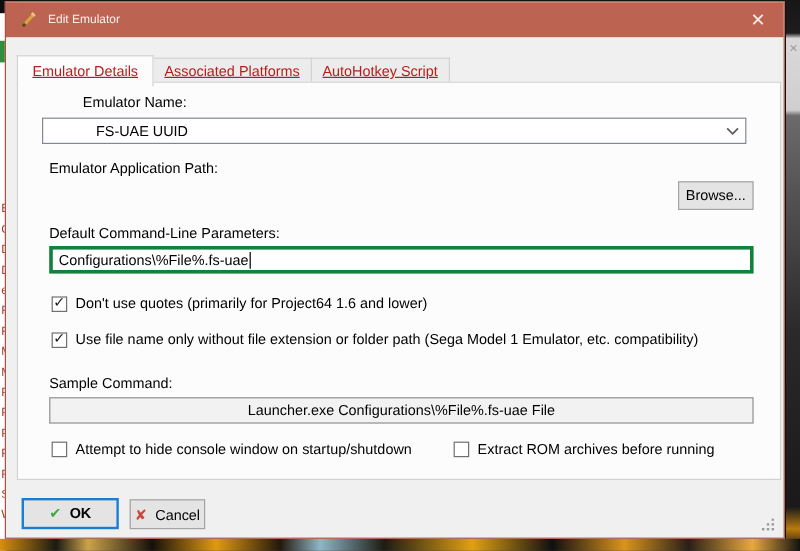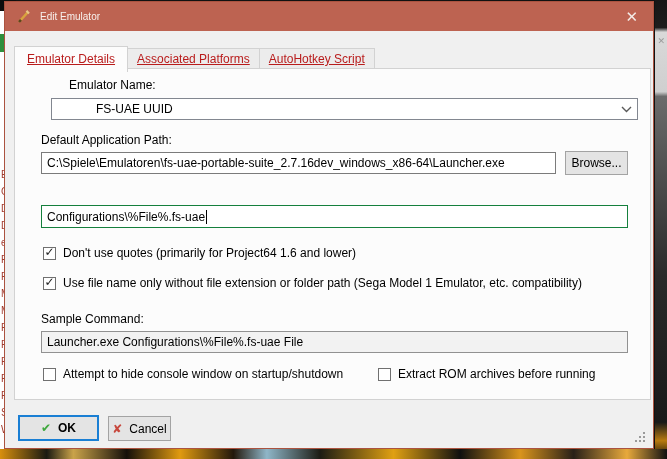--- a/index.html
+++ b/index.html
@@ -27,23 +27,23 @@
   .tab{background:#ececec;border:1px solid #d2d2d2;border-bottom:none;padding:3px 9px 4px 9px;height:15px;margin-right:0;color:#b91c1c;text-decoration:underline;}
   .tab.active{background:#fcfcfc;padding:5px 12px 5px 12px;margin-bottom:-1px;border-color:#d2d2d2;z-index:2;position:relative;}
   .tab + .tab{border-left:none;text-align:right;}
 
   .tabpage{position:absolute;left:9px;top:66px;width:637px;height:332px;background:#fcfcfc;border:1px solid #d2d2d2;box-sizing:border-box;z-index:1;}
   .lbl{position:absolute;white-space:nowrap;color:#000;}
 
   .field{position:absolute;height:22px;box-sizing:border-box;background:#fff;border:1px solid #7b7b7b;display:flex;align-items:center;padding:0 5px;white-space:nowrap;overflow:hidden;}
   .field.combo{justify-content:space-between;border-color:#828790;}
   .chev{display:inline-flex;margin-left:6px;flex:0 0 auto;}
-  .field.focused{border:1px solid #15803d;height:23px;}
+  .field.focused{border:3px solid #15803d;height:23px;}
   .caret{display:inline-block;width:1px;height:14px;background:#000;margin-left:1px;}
-  .field.readonly{background:#f2f2f2;border-color:#919191;}
+  .field.readonly{background:#f2f2f2;border-color:#919191;justify-content:center;}
 
   .btn{position:absolute;box-sizing:border-box;background:#e4e4e4;border:1px solid #a3a3a3;font-family:"Liberation Sans",sans-serif;font-size:12px;display:flex;align-items:center;justify-content:center;gap:7px;cursor:default;text-align:center;}
   .browse{left:550px;top:82px;width:63px;height:24px;}
   .okbtn{left:13px;top:413px;width:81px;height:26px;border:2px solid #1a7fd4;font-weight:bold;}
   .cancelbtn{left:103px;top:414px;width:63px;height:25px;}
   .okicon{color:#3ea83c;font-family:"DejaVu Sans",sans-serif;font-size:12px;}
   .cancelicon{color:#c7473c;font-family:"DejaVu Sans",sans-serif;font-size:12px;}
 
   .cbwrap{position:absolute;display:flex;align-items:center;}
   .cb{width:13px;height:13px;box-sizing:border-box;background:#fff;border:1px solid #707070;display:inline-flex;align-items:center;justify-content:center;flex:0 0 auto;}
@@ -98,37 +98,35 @@
 
     <div class="tabs">
       <div class="tab active">Emulator Details</div>
       <div class="tab">Associated Platforms</div>
       <div class="tab">AutoHotkey Script</div>
     </div>
 
     <div class="tabpage">
 
       <div class="lbl" style="left:26px;top:9px;margin-left:28px;">Emulator Name:</div>
-      <div class="field combo" style="left:36px;top:29px;width:587px;padding-left:44px;">
+      <div class="field combo" style="left:20px;top:29px;width:587px;padding-left:44px;">
         <span>FS-UAE UUID</span>
         <span class="chev">
           <svg width="11" height="7" viewBox="0 0 11 7">
               <polyline points="1,1 5.5,5.5 10,1" fill="none" stroke="#5a5a5a" stroke-width="1.4"></polyline>
             </svg>
         </span>
       </div>
 
-      <div class="lbl" style="left:26px;top:64px;">Default Application Path:</div>
-      <div class="field" style="left:26px;top:83px;width:515px;">
-        <span>C:\Spiele\Emulatoren\fs-uae-portable-suite_2.7.16dev_windows_x86-64\Launcher.exe</span>
-      </div>
+      <div class="lbl" style="left:26px;top:64px;">Emulator Application Path:</div>
       <button class="btn browse">
         <span>Browse...</span>
       </button>
 
+      <div class="lbl" style="left:26px;top:118px;">Default Command-Line Parameters:</div>
       <div class="field focused" style="left:26px;top:136px;width:587px;">
         <span>Configurations\%File%.fs-uae</span>
         <span class="caret"></span>
       </div>
 
       <div class="cbwrap" style="left:28px;top:177px;">
         <span class="cb">
             <span class="mark">✓</span>
           </span>
         <span class="cblabel">Don't use quotes (primarily for Project64 1.6 and lower)</span>

